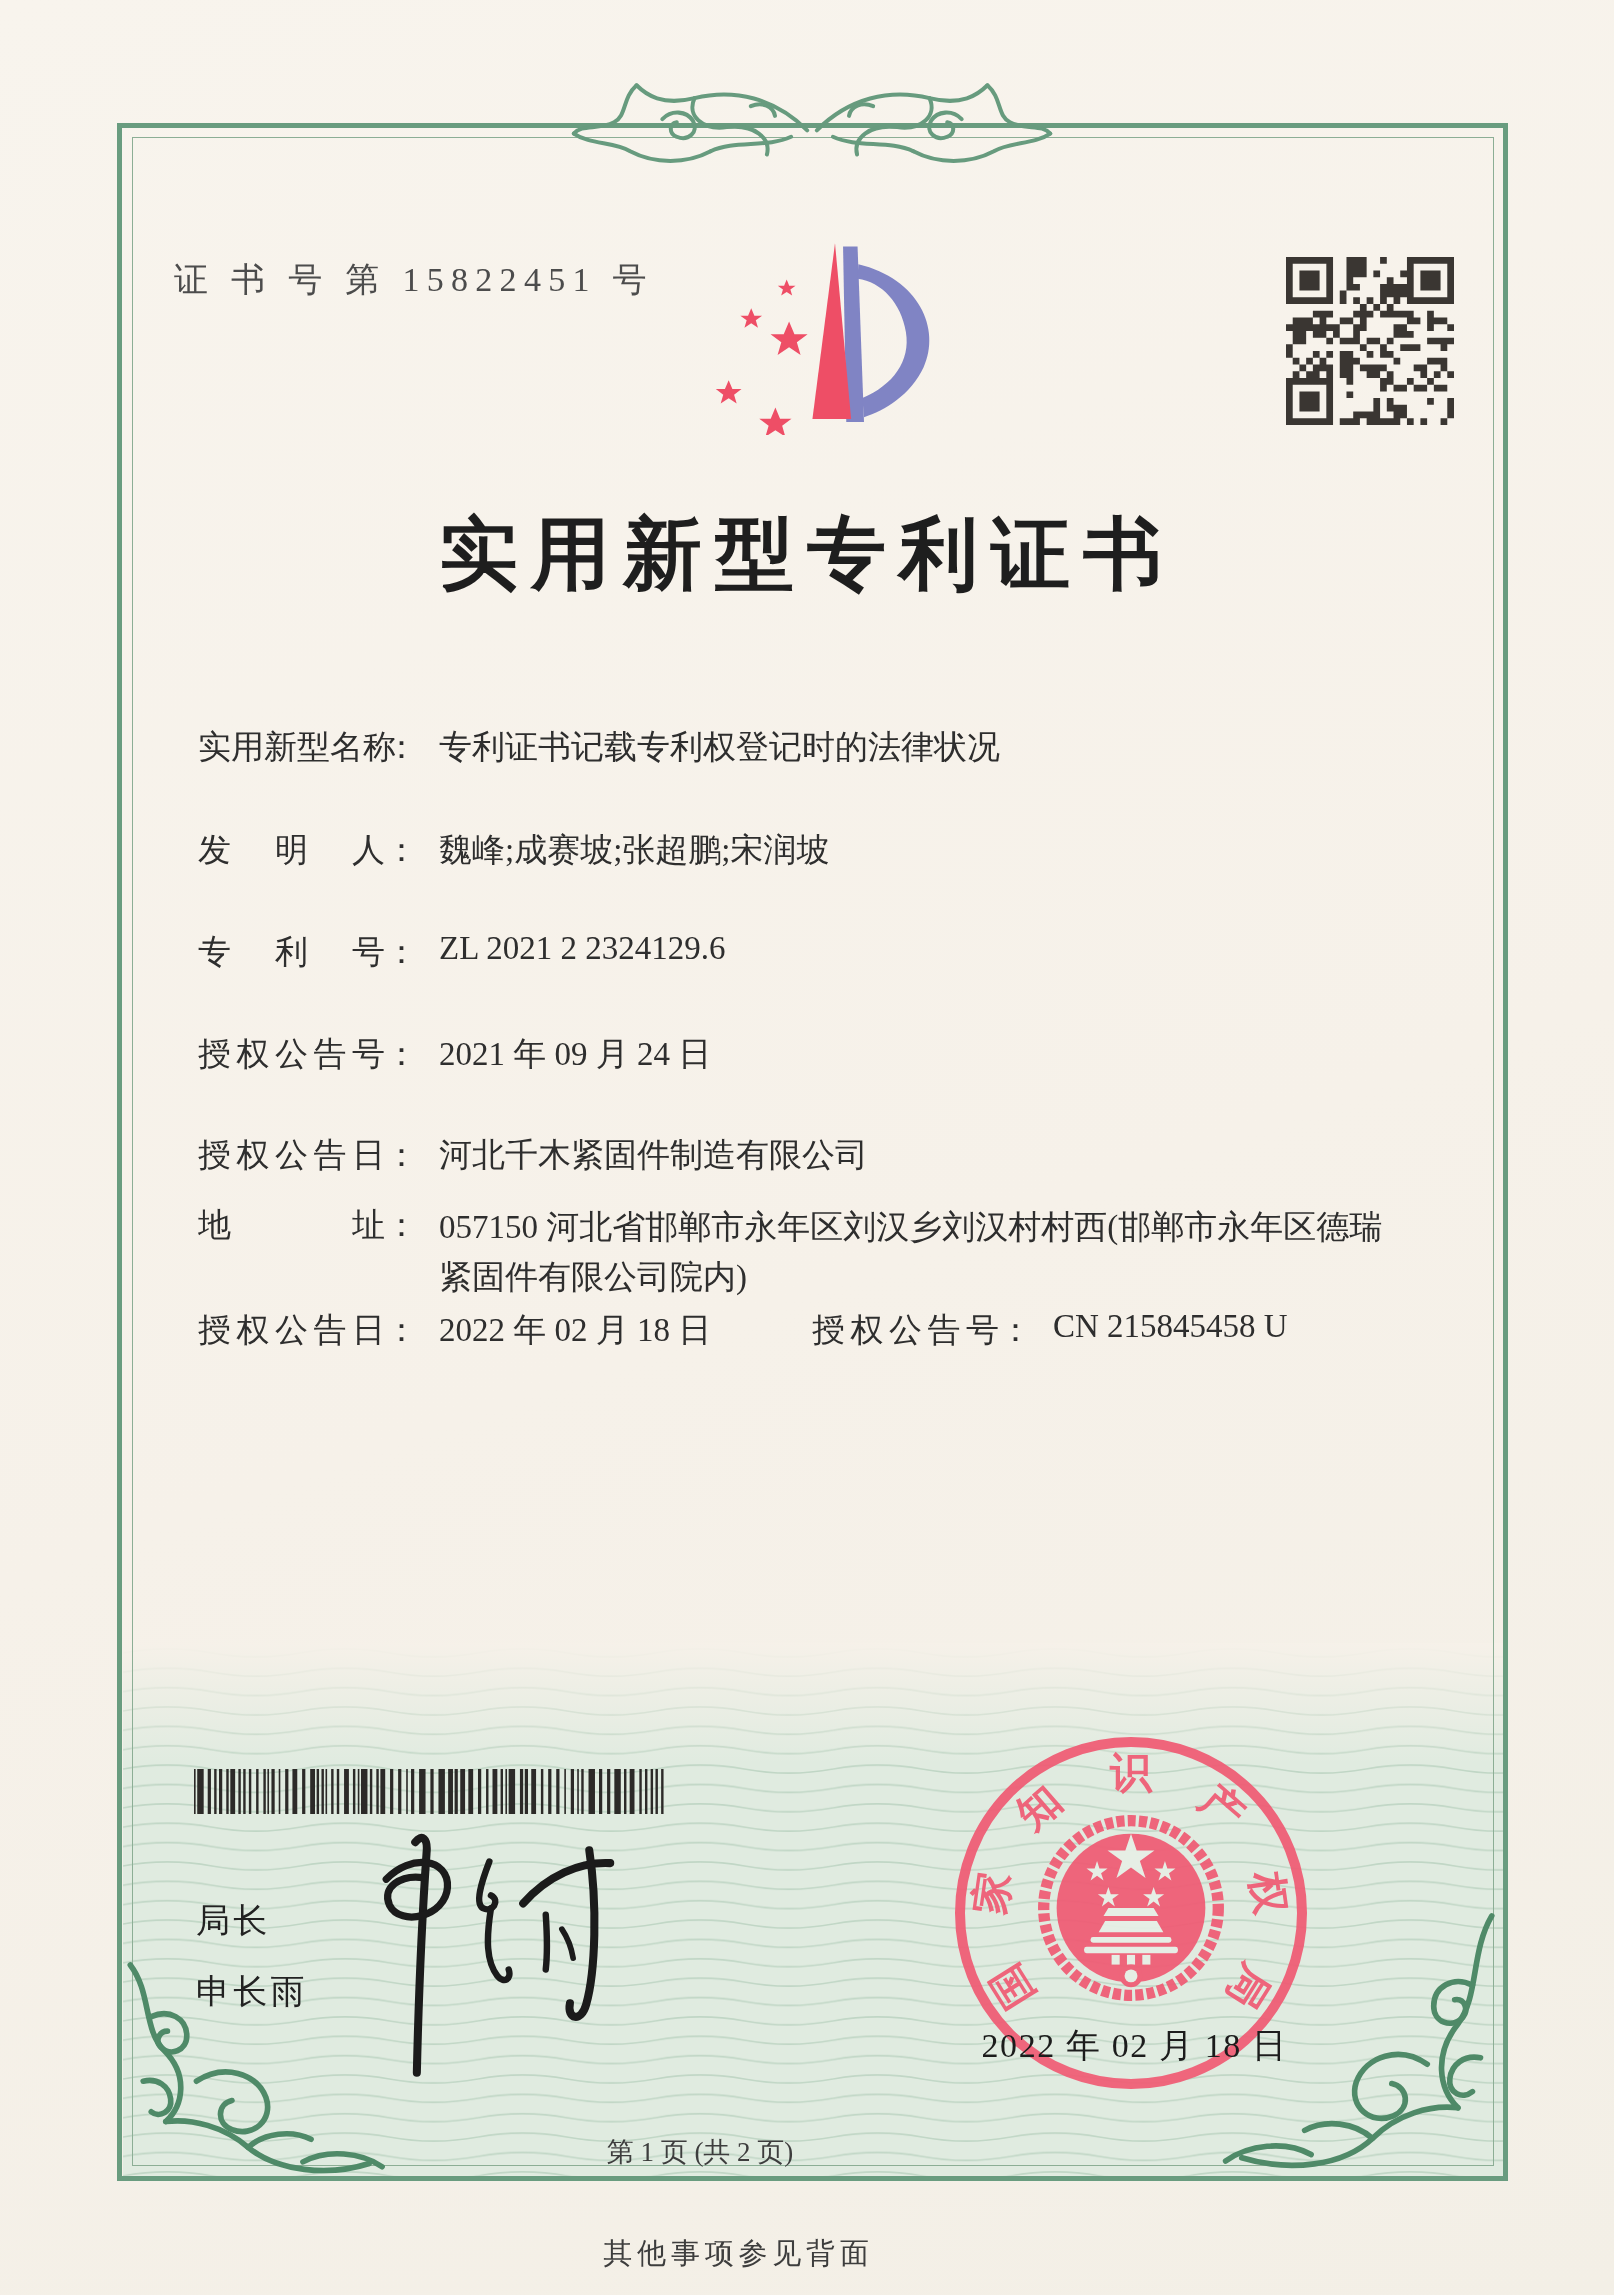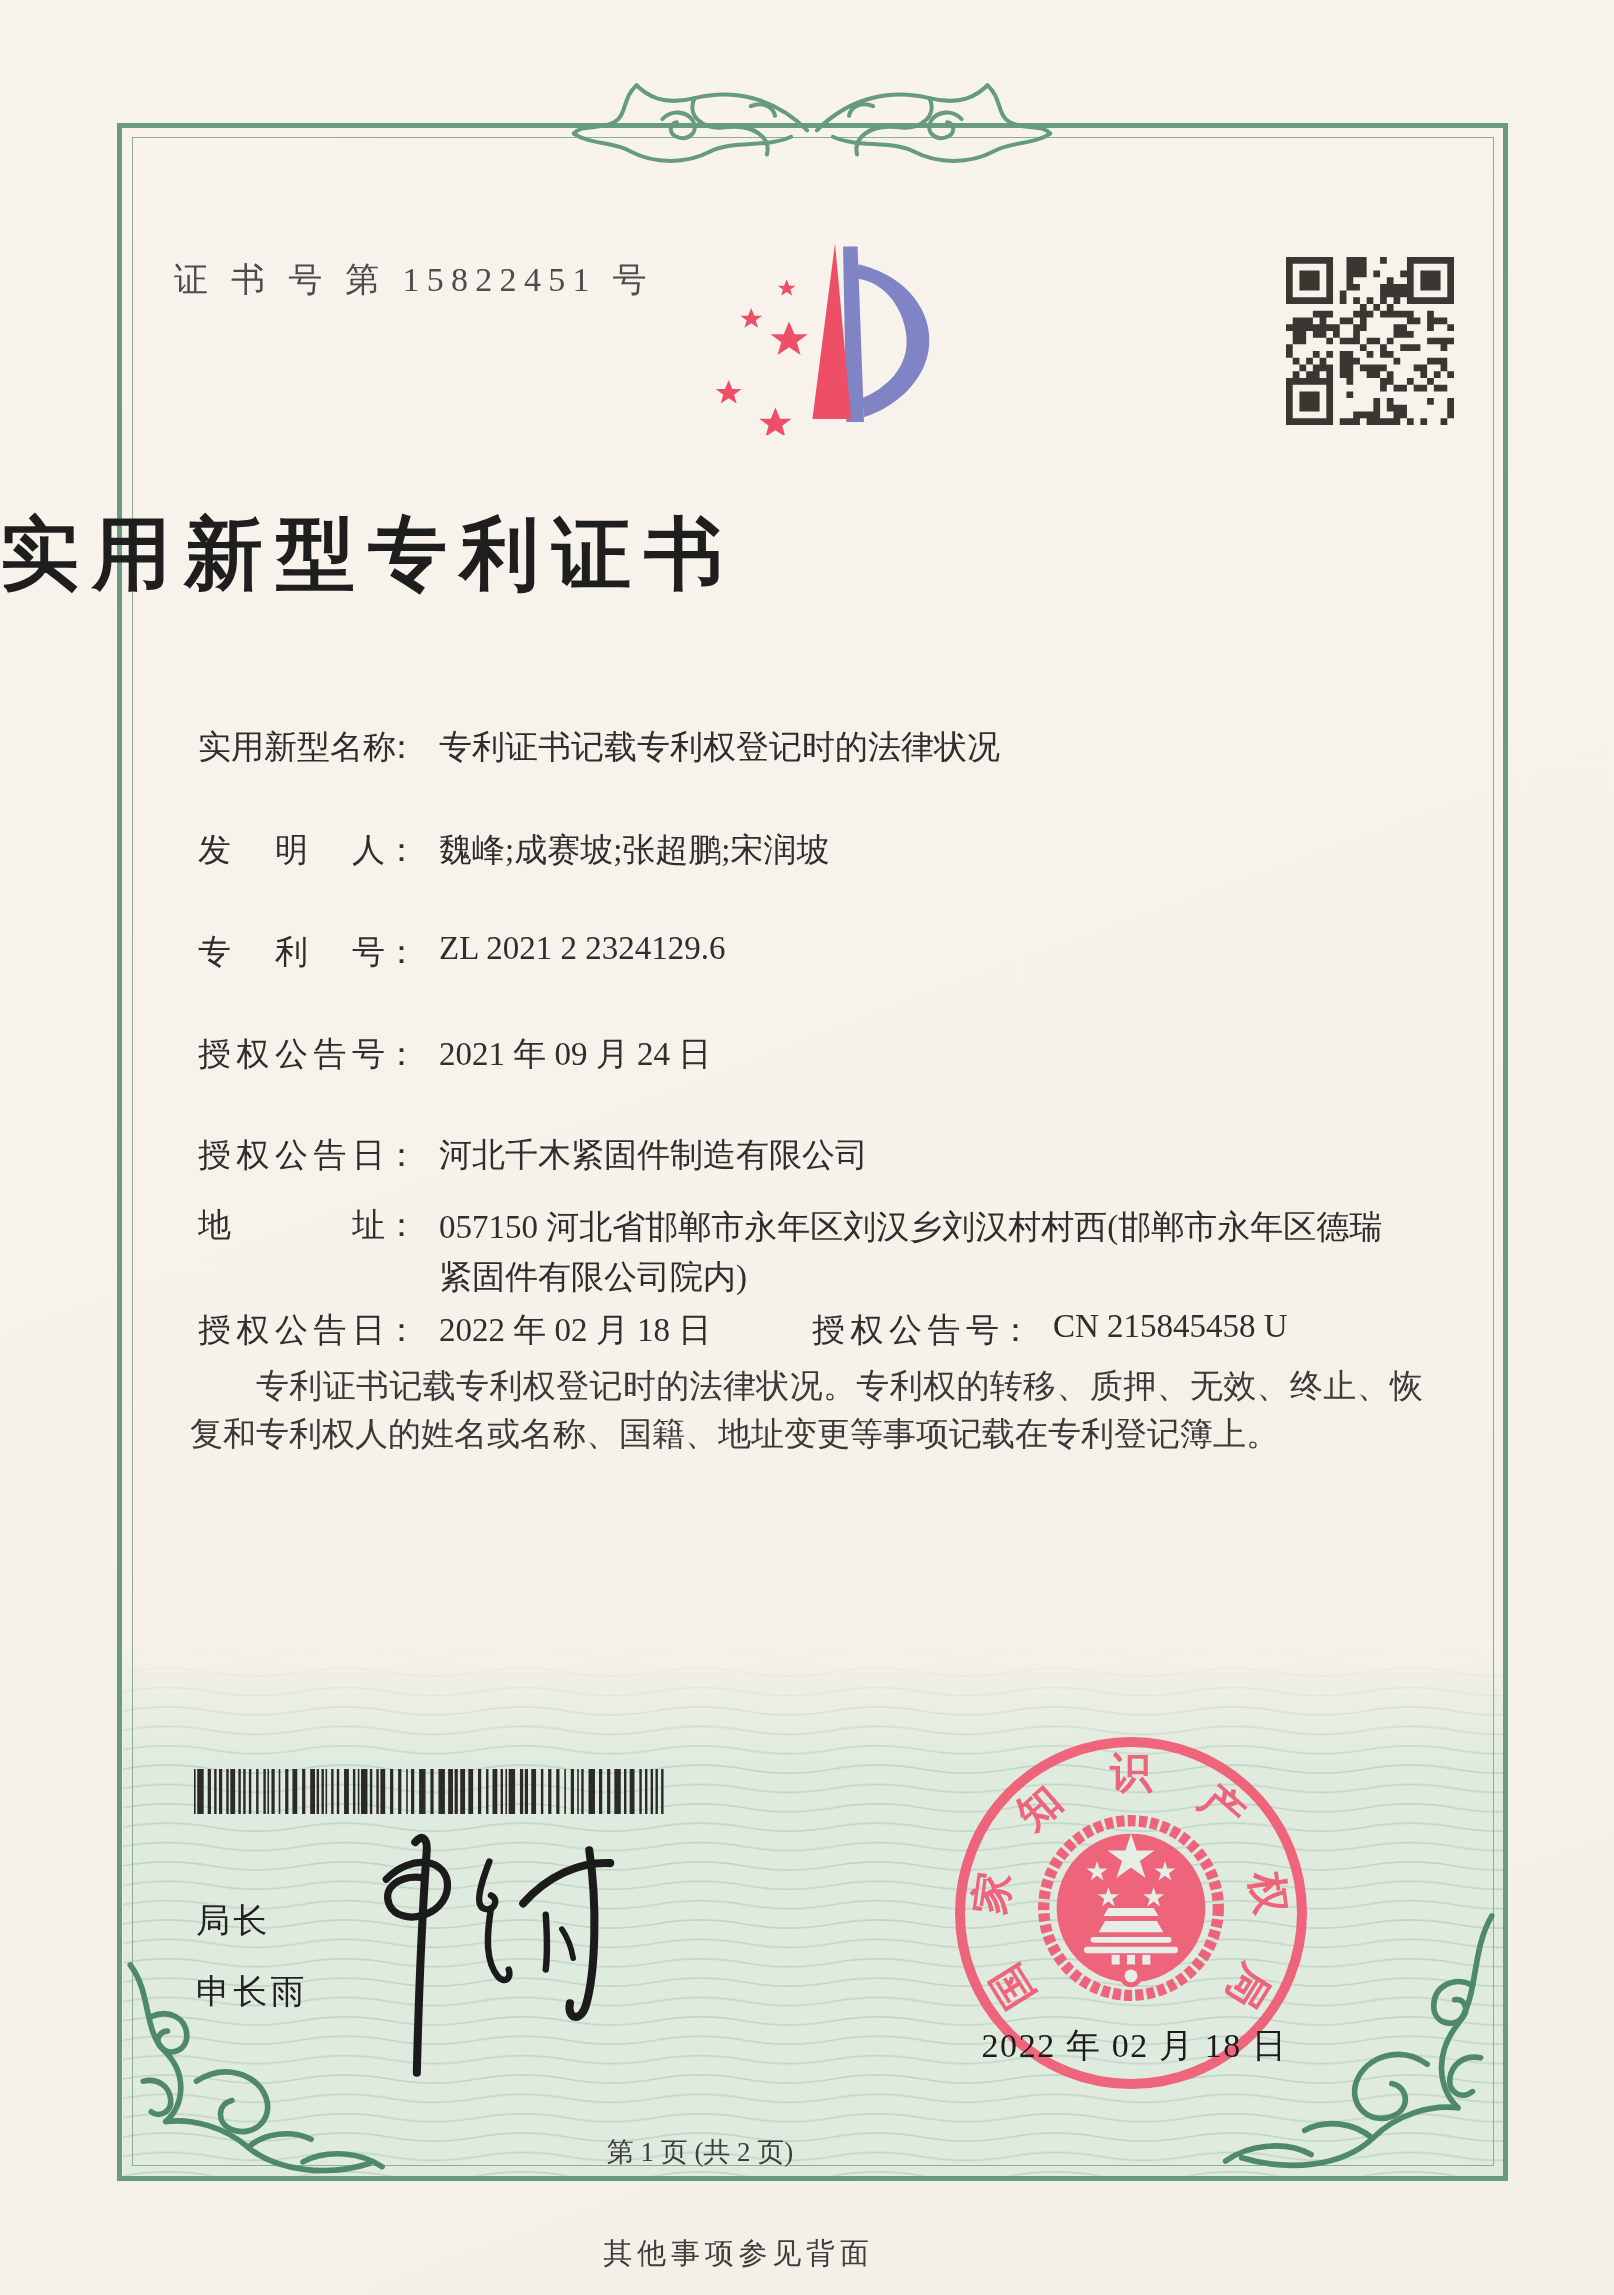--- a/index.html
+++ b/index.html
@@ -15,21 +15,21 @@
   .green-band svg{display:block;}
   .band-fade{left:0;top:0;width:100%;height:121px;
     background:linear-gradient(180deg,#f6f1e9 0%,rgba(246,241,233,0) 100%);}
   
   .frame-outer{left:117px;top:123px;width:1391px;height:2058px;
     border:5.6px solid #699c7f;box-sizing:border-box;}
   .frame-inner{left:132px;top:137px;width:1362px;height:2029px;
     border:1.6px solid #8cae95;box-sizing:border-box;}
   
   .cert-no{left:174px;top:257px;font-size:34px;letter-spacing:7.3px;color:#4c4c4c;}
-  .title{left:0;top:502px;width:1614px;font-size:79px;font-weight:bold;
+  .title{left:0;top:502px;width:1614px;text-align:center;font-size:79px;font-weight:bold;
     letter-spacing:13px;color:#1e1e1e;font-family:"Liberation Serif","DejaVu Serif",serif;}
   
   .row{left:198px;font-size:33px;color:#2e2e2e;white-space:nowrap;}
   .flabel{display:inline-block;width:187px;text-align:justify;text-align-last:justify;vertical-align:top;}
   .colon{display:inline-block;margin-right:21px;vertical-align:top;}
   .fvalue{display:inline-block;vertical-align:top;}
   .addr-value{white-space:normal;width:960px;line-height:1.5;}
   .grant2{position:absolute;left:614px;top:0;}
   
   .paras{left:190px;top:1362px;width:1233px;font-size:33px;line-height:48px;
@@ -169,21 +169,20 @@
   <span class="flabel">地址</span><span class="colon">：</span><span class="fvalue addr-value">057150 河北省邯郸市永年区刘汉乡刘汉村村西(邯郸市永年区德瑞紧固件有限公司院内)</span>
 </div>
 <div class="abs row" style="top:1308px">
   <span class="flabel">授权公告日</span><span class="colon">：</span><span class="fvalue">2022 年 02 月 18 日</span>
   <span class="grant2">
     <span class="flabel">授权公告号</span><span class="colon">：</span><span class="fvalue">CN 215845458 U</span>
   </span>
 </div>
 
 <div class="abs paras">
-  <p>专利证书记载专利权登记时的法律状况。专利权的转移、质押、无效、终止、恢复和专利权人的姓名或名称、国籍、地址变更等事项记载在专利登记簿上。</p>
 </div>
 
 <svg class="abs barcode" id="barcode" viewBox="0 0 590 56" preserveAspectRatio="none" xmlns="http://www.w3.org/2000/svg">
     <rect x="0" y="0" width="2" height="56" fill="#2c2a28"></rect>
     <rect x="4" y="0" width="8" height="56" fill="#2c2a28"></rect>
     <rect x="17" y="0" width="4" height="56" fill="#2c2a28"></rect>
     <rect x="25" y="0" width="3" height="56" fill="#2c2a28"></rect>
     <rect x="31" y="0" width="4" height="56" fill="#2c2a28"></rect>
     <rect x="40" y="0" width="3" height="56" fill="#2c2a28"></rect>
     <rect x="45" y="0" width="6" height="56" fill="#2c2a28"></rect>

